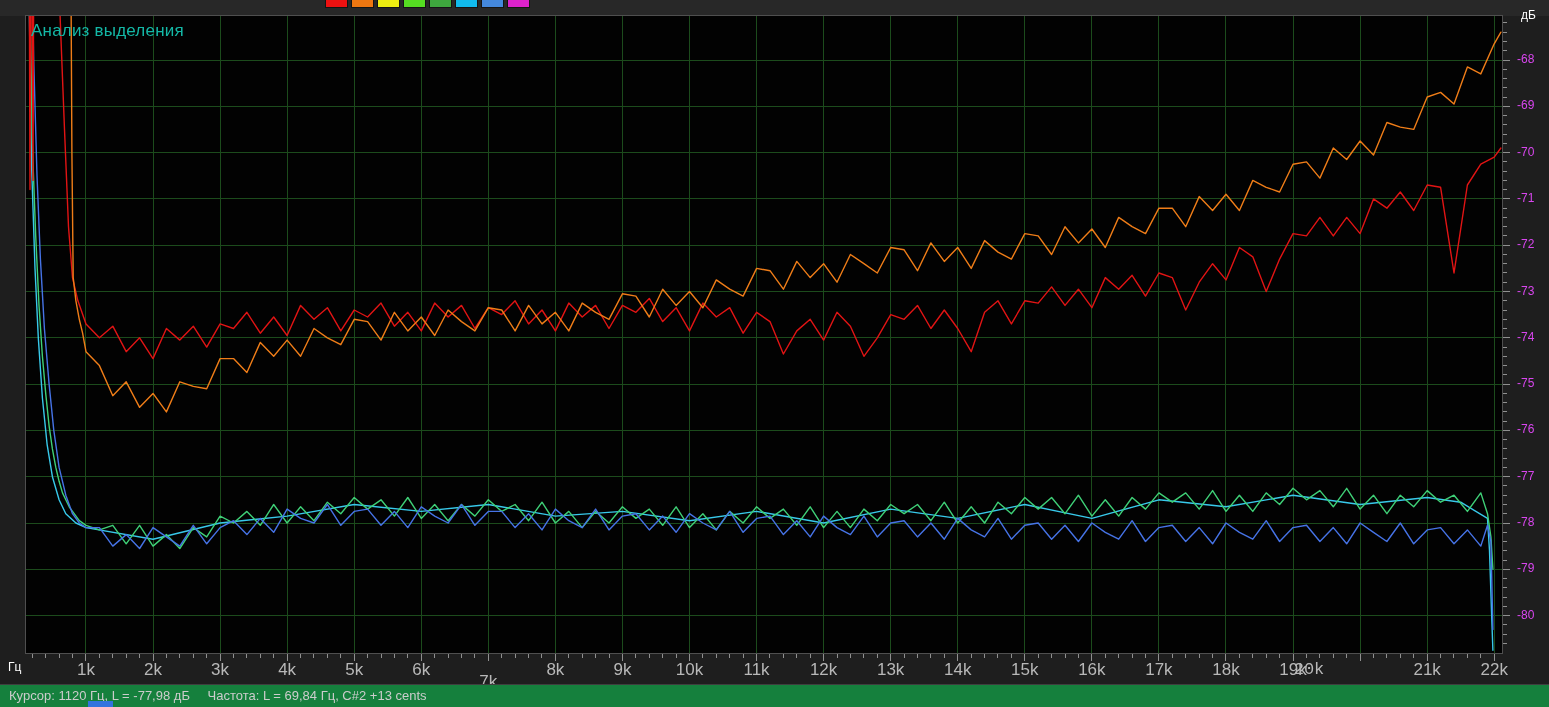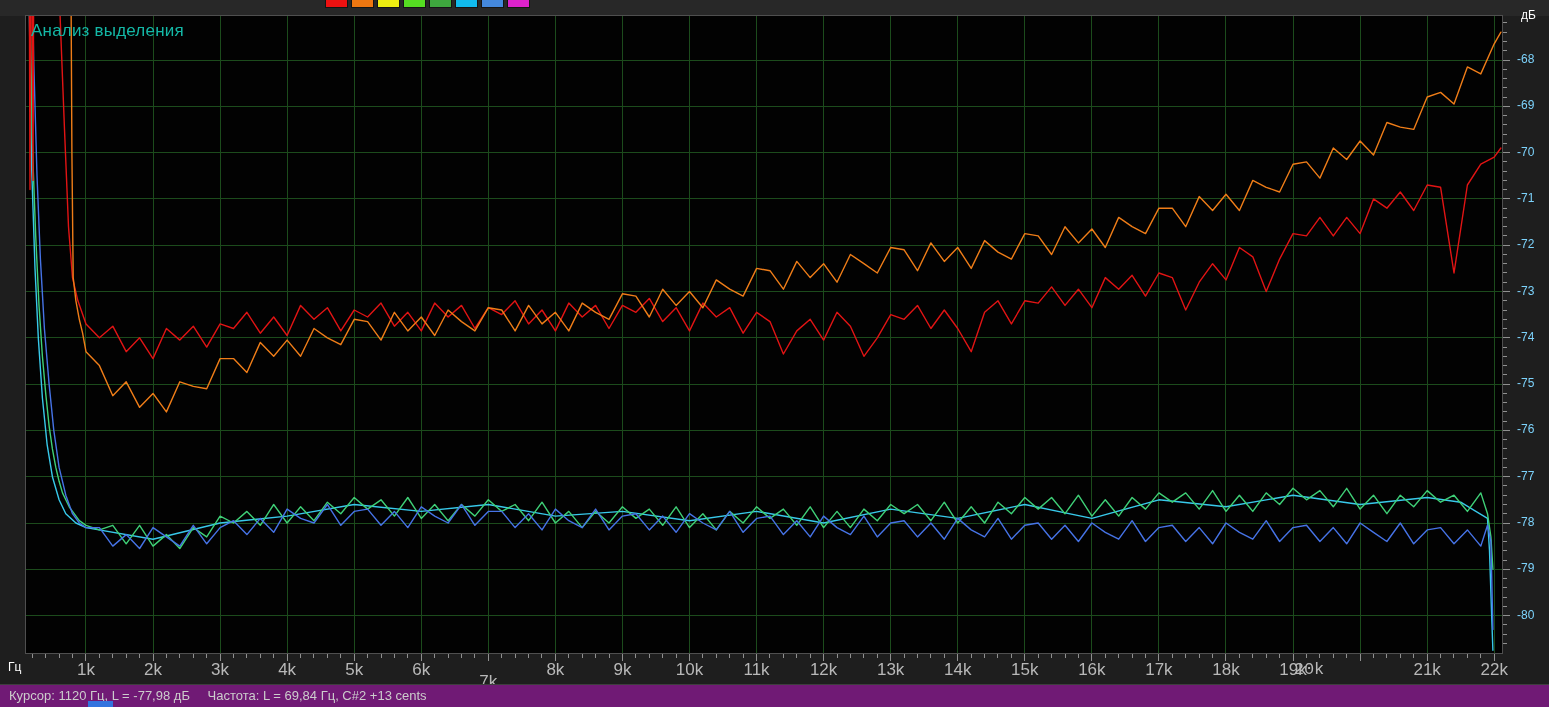--- a/index.html
+++ b/index.html
@@ -3,25 +3,25 @@
 <meta charset="utf-8">
 <style>
   html,body{margin:0;padding:0;background:#1e1e1e;}
   body{font-family:"Liberation Sans","DejaVu Sans",sans-serif;}
   #app{position:relative;width:1549px;height:707px;background:#1e1e1e;overflow:hidden;}
   #topbar{position:absolute;left:0;top:0;width:1549px;height:16px;background:#282828;}
   .swatch{position:absolute;top:0;height:8px;width:23px;border:1px solid #141414;border-top:none;box-sizing:border-box;}
   #plot-title{position:absolute;left:31px;top:21px;font-size:17px;color:#14b8a6;letter-spacing:.2px;z-index:5;}
   svg{position:absolute;left:0;top:0;}
   .xtick-label{position:absolute;width:40px;text-align:center;font-size:17px;color:#b8b8b8;top:660px;}
-  .ytick-label{position:absolute;left:1517px;width:32px;text-align:left;font-size:12px;color:#7dd3fc;}
+  .ytick-label{position:absolute;left:1517px;width:32px;text-align:left;font-size:12px;color:#d946ef;}
   .unit-label{position:absolute;font-size:12px;color:#ffffff;}
   #x-unit{left:8px;top:660px;}
   #y-unit{left:1521px;top:8px;}
-  #statusbar{position:absolute;left:0;top:684px;width:1549px;height:23px;background:#701a75;border-top:1px solid #3e3e3e;color:#cccccc;font-size:13px;line-height:22px;white-space:nowrap;}
+  #statusbar{position:absolute;left:0;top:684px;width:1549px;height:23px;background:#15803d;border-top:1px solid #3e3e3e;color:#cccccc;font-size:13px;line-height:22px;white-space:nowrap;}
   #statusbar span{display:inline-block;}
   #status-cursor{margin-left:9px;}
   #status-frequency{margin-left:14px;}
   #progress-strip{position:absolute;left:88px;top:701px;width:25px;height:6px;background:#3273de;}
 </style>
 </head>
 <body>
 
 <div id="app">
   <div id="topbar">

